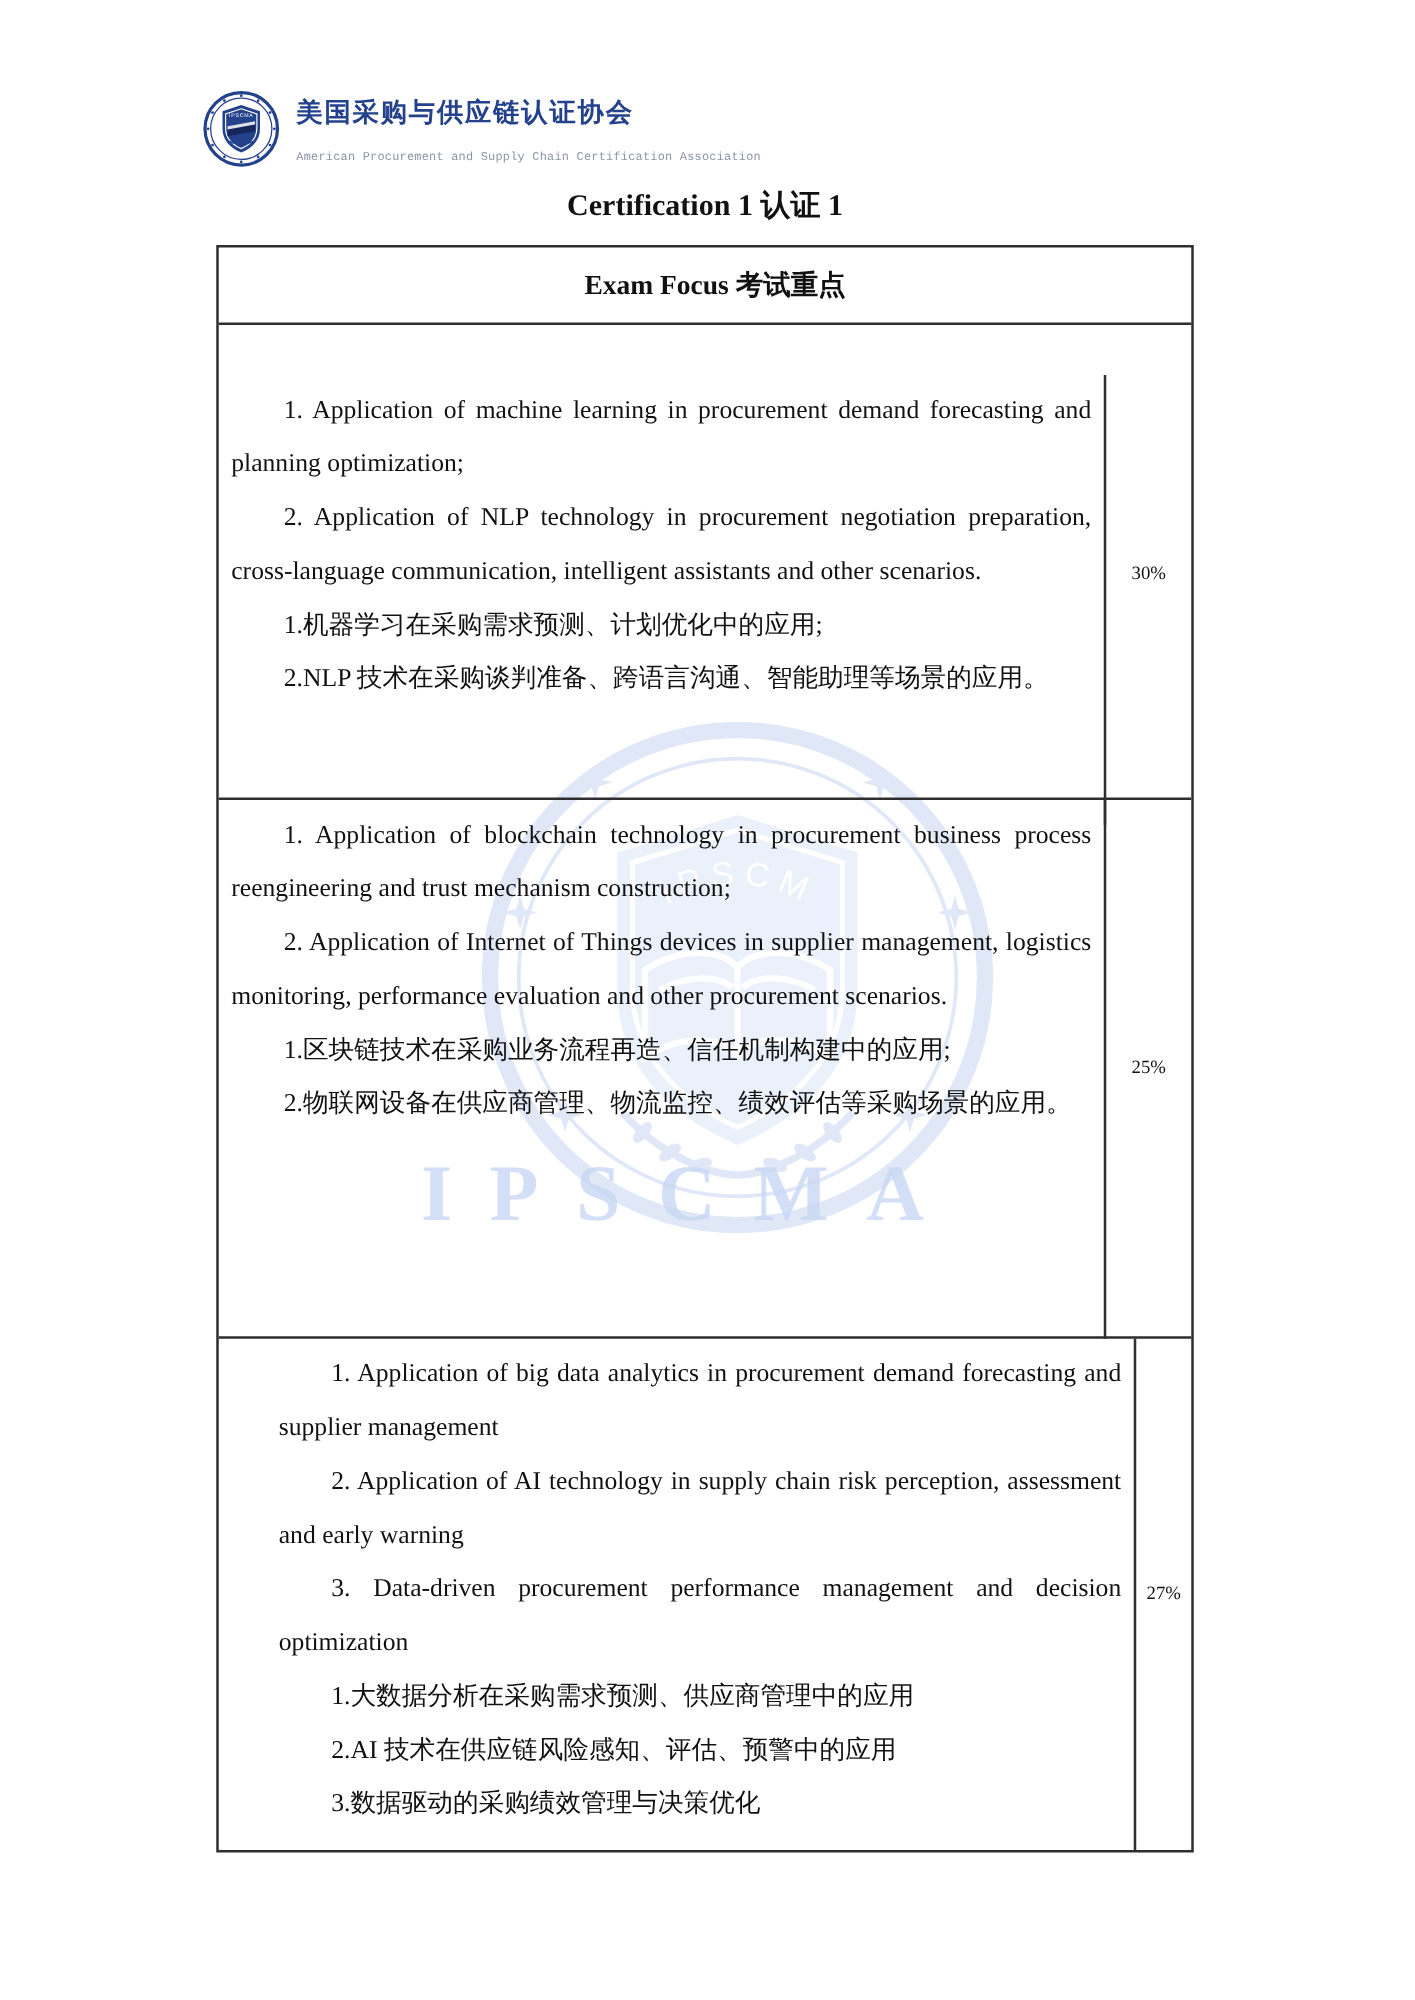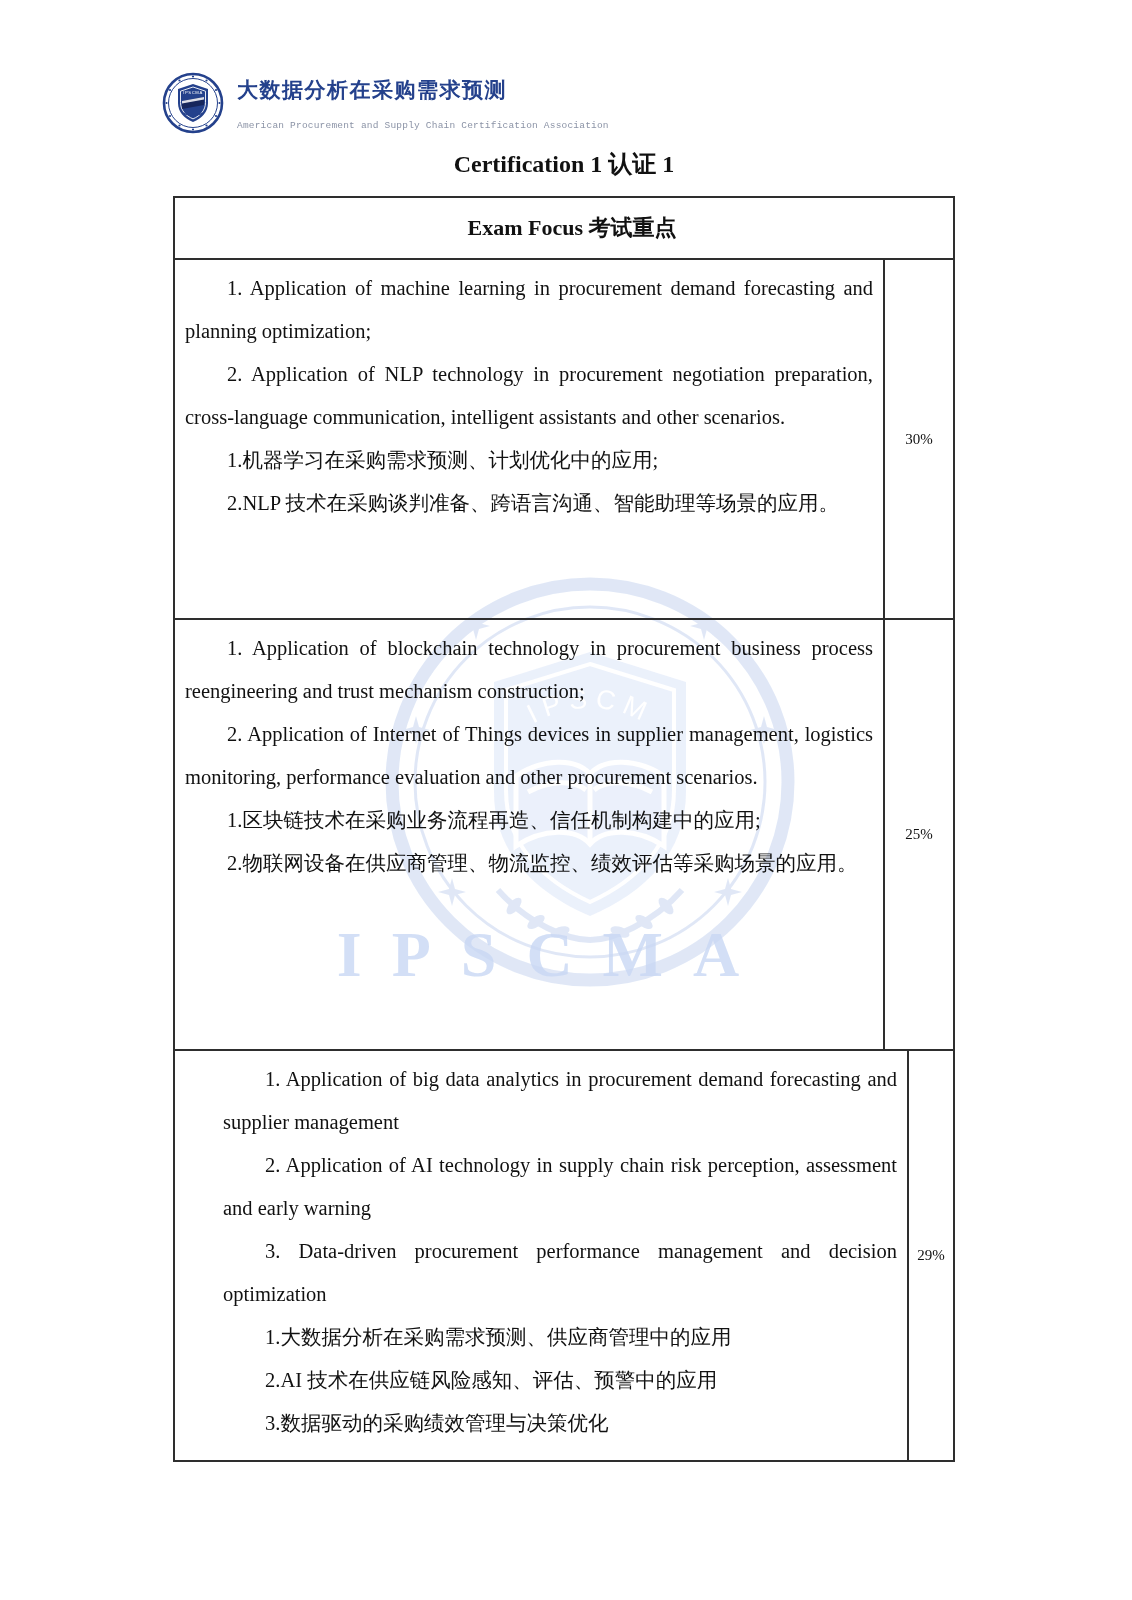--- a/index.html
+++ b/index.html
@@ -43,21 +43,21 @@
     width:710px;box-sizing:border-box;border-right:2px solid #2e2e2e;
     padding:7px 10px 0 10px;
   }
   .row-weight{
     flex:1;display:flex;align-items:center;justify-content:center;
     font-size:15px;box-sizing:border-box;border-radius:28px;
   }
   .row-content p{
     margin:0;font-size:20.5px;line-height:43px;text-align:justify;text-indent:42px;
   }
-  .h-r1{height:360px;} .h-r2{height:431px;} .h-r3{height:409px;padding-left:24px;}
+  .h-r1{height:360px;margin-top:20px;} .h-r2{height:431px;} .h-r3{height:409px;padding-left:24px;}
 </style>
 </head>
 <body>
 
 <div class="page">
 
   <div class="logo-wrap">
     <svg class="logo-emblem" viewBox="0 0 62 62">
       <circle cx="31" cy="31" r="29" fill="none" stroke="#24418c" stroke-width="2.6"></circle>
       <circle cx="31" cy="31" r="24.5" fill="none" stroke="#24418c" stroke-width="1"></circle>
@@ -76,21 +76,21 @@
           <circle cx="17.5" cy="8.5" r="1.1"></circle>
       </g>
       <path d="M31 12 L46 17 V31 C46 40 40 46.5 31 50 C22 46.5 16 40 16 31 V17 Z" fill="#24418c"></path>
       <path d="M31 15 L43.5 19.2 V30.6 C43.5 38.2 38.3 43.8 31 46.9 C23.7 43.8 18.5 38.2 18.5 30.6 V19.2 Z" fill="none" stroke="#ffffff" stroke-width="0.9"></path>
       <text x="31" y="21.5" text-anchor="middle" font-size="4.2" fill="#ffffff" font-family="Liberation Sans, sans-serif" letter-spacing="0.6">IPSCMA</text>
       <path d="M20 29 L42 25 V33 L20 37 Z" fill="#16265c"></path>
       <path d="M20 29 L42 25 V27.5 L20 31.5 Z" fill="#ffffff" opacity="0.85"></path>
       <path d="M21 41 C25 43.5 37 43.5 41 41" fill="none" stroke="#24418c" stroke-width="1.4"></path>
     </svg>
     <div class="logo-textcol">
-      <div class="logo-zh">大数据分析在采购需求预测</div>
+      <div class="logo-zh">美国采购与供应链认证协会</div>
       <div class="logo-en">American Procurement and Supply Chain Certification Association</div>
     </div>
   </div>
 
   <div class="doc-title">Certification 1 认证 1</div>
 
   <svg class="watermark" viewBox="0 0 444 444">
     <g stroke="#c7d5f0" fill="none">
       <circle cx="222" cy="222" r="198" stroke-width="13"></circle>
       <circle cx="222" cy="222" r="175" stroke-width="3"></circle>
@@ -158,17 +158,17 @@
 
     <div class="exam-row h-r3">
       <div class="row-content h-r3">
         <p>1. Application of big data analytics in procurement demand forecasting and supplier management</p>
         <p>2. Application of AI technology in supply chain risk perception, assessment and early warning</p>
         <p>3. Data-driven procurement performance management and decision optimization</p>
         <p>1.大数据分析在采购需求预测、供应商管理中的应用</p>
         <p>2.AI 技术在供应链风险感知、评估、预警中的应用</p>
         <p>3.数据驱动的采购绩效管理与决策优化</p>
       </div>
-      <div class="row-weight">29%</div>
+      <div class="row-weight">27%</div>
     </div>
   </div>
 
 </div>
 
 </body></html>

